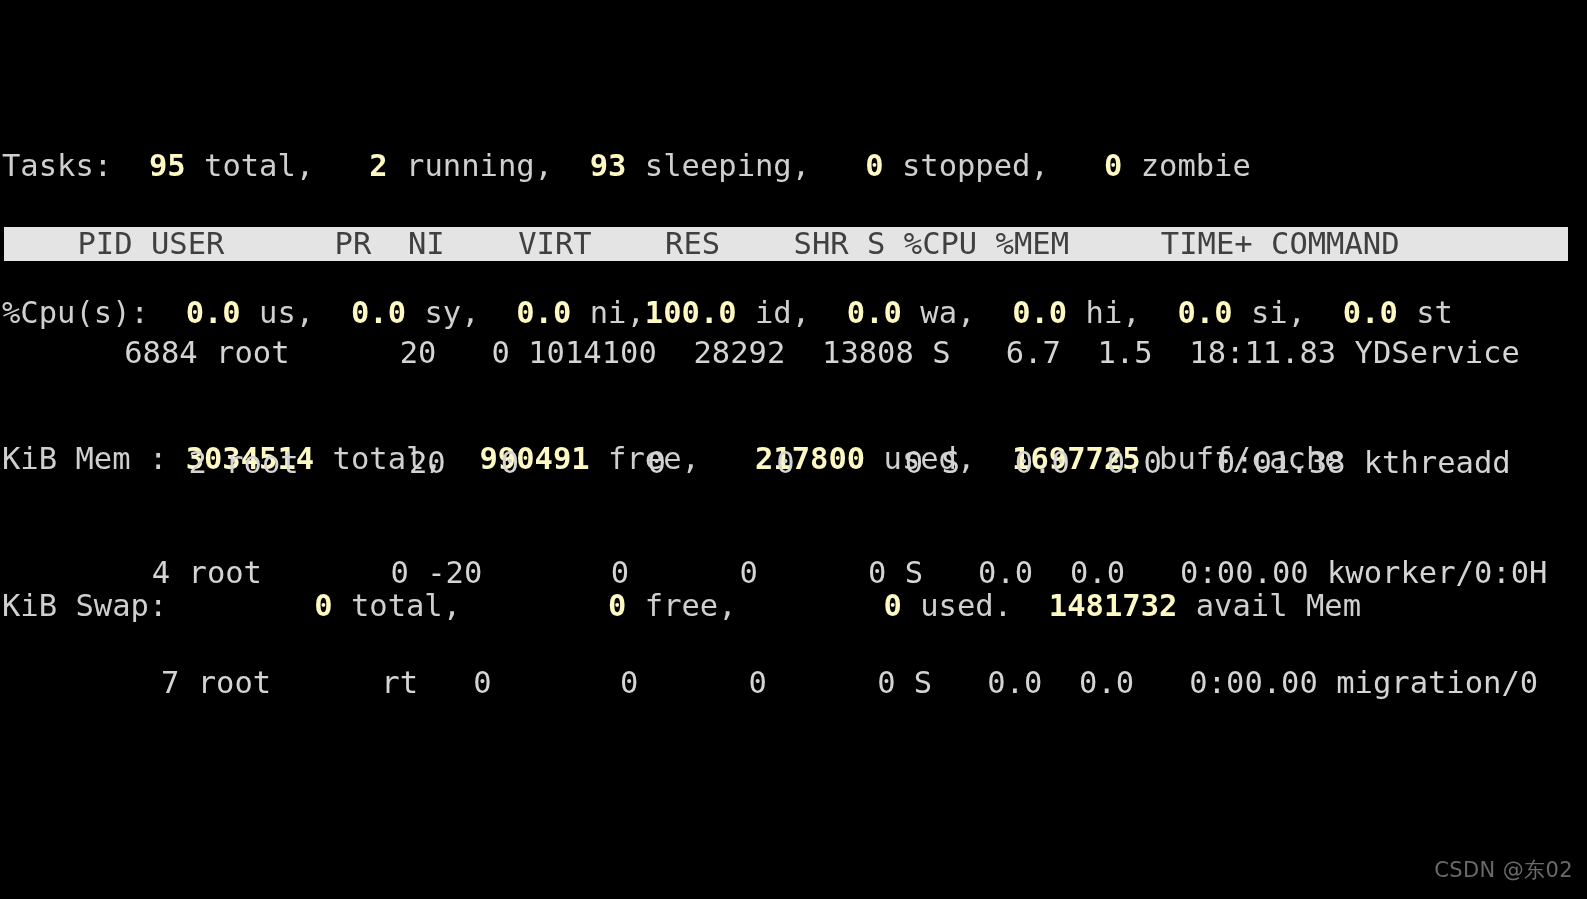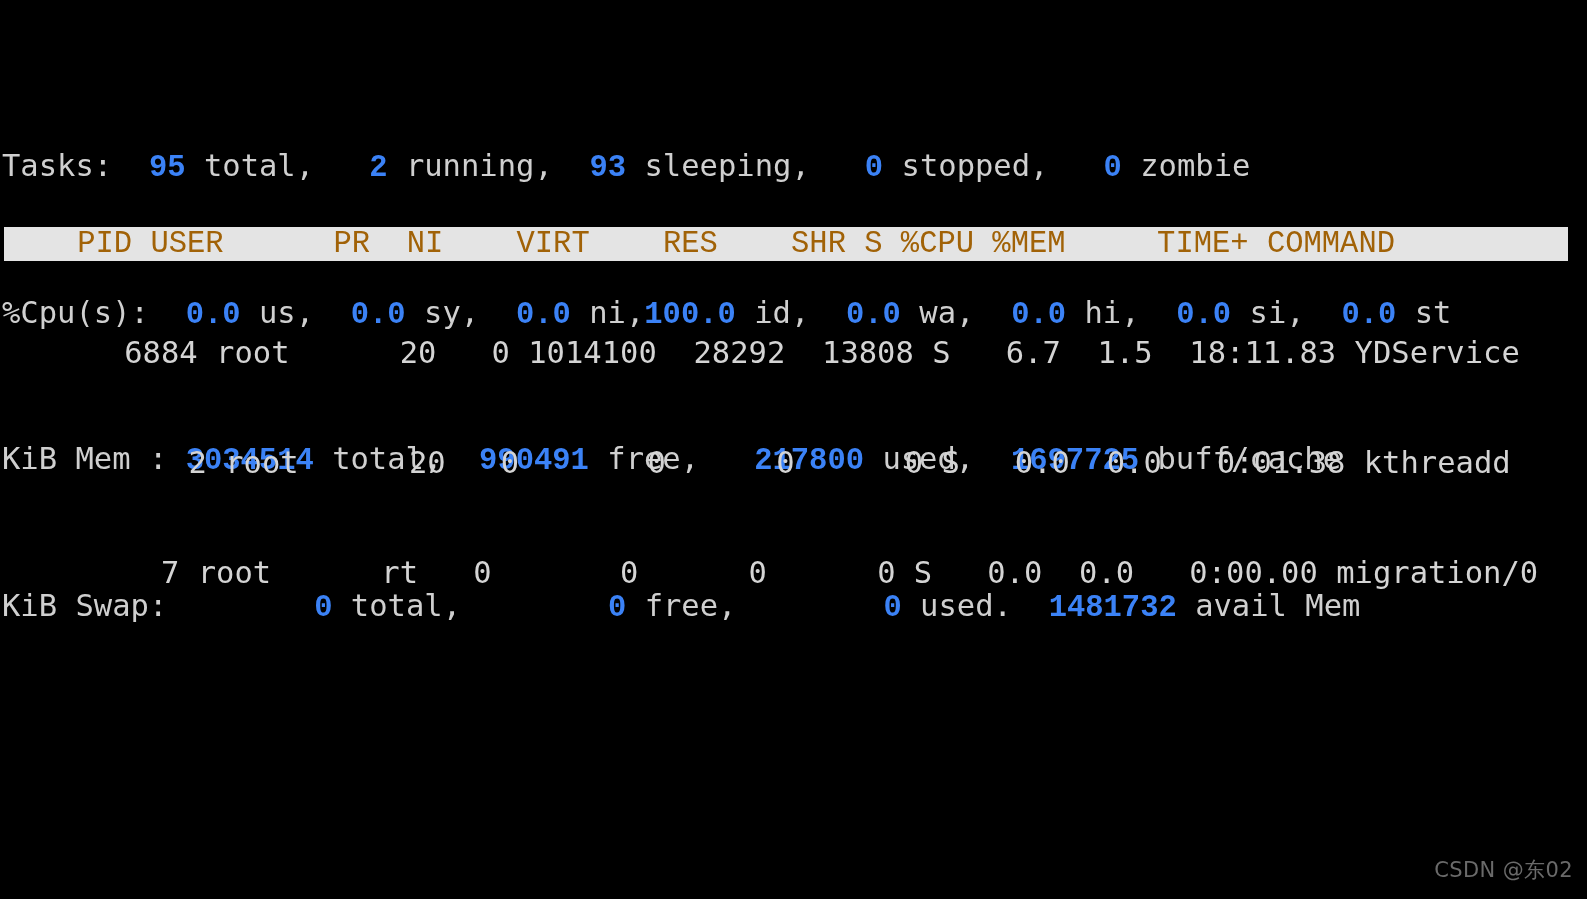--- a/index.html
+++ b/index.html
@@ -35,42 +35,40 @@
     width: 1585px;
   }
 
   .tline {
     height: 36.6px;
     white-space: pre;
     color: #cfcfcf;
   }
 
   .b {
-    color: #3b82f6;
+    color: #fef9c3;
     font-weight: bold;
-    font-family: Liberation Mono, monospace;
   }
 
   .blank-line {
     height: 36.6px;
   }
 
   #col-header {
     position: absolute;
     left: 4px;
     top: 226.5px;
     width: 1564px;
     height: 34px;
     background: #e4e4e4;
-    color: #a16207;
+    color: #404040;
     white-space: pre;
     font-weight: normal;
     box-sizing: border-box;
     line-height: 34px;
-    font-family: Liberation Mono, monospace;
   }
 
   #proc-rows {
     position: absolute;
     left: 2px;
     top: 262px;
     width: 1585px;
   }
 
   .prow {
@@ -108,20 +106,21 @@
     <div class="tline"><span>KiB Swap:</span><span>        </span><span class="b">0</span><span> </span><span>total,</span><span>        </span><span class="b">0</span><span> </span><span>free,</span><span>        </span><span class="b">0</span><span> </span><span>used.</span><span>  </span><span class="b">1481732</span><span> </span><span>avail Mem</span></div>
 
     <div class="blank-line"></div>
   </div>
 
   <div id="col-header"><span>    PID USER      PR  NI    VIRT    RES    SHR S %CPU %MEM     TIME+ COMMAND</span></div>
 
   <div id="proc-rows">
     <div class="prow"><span>   6884 root      20   0 1014100  28292  13808 S   6.7  1.5  18:11.83 YDService</span></div>
     <div class="prow"><span>      2 root      20   0       0      0      0 S   0.0  0.0   0:01.38 kthreadd</span></div>
+    <div class="prow"><span>      4 root       0 -20       0      0      0 S   0.0  0.0   0:00.00 kworker/0:0H</span></div>
     <div class="prow"><span>      7 root      rt   0       0      0      0 S   0.0  0.0   0:00.00 migration/0</span></div>
     
     
     
     
     
     
     
     
     

